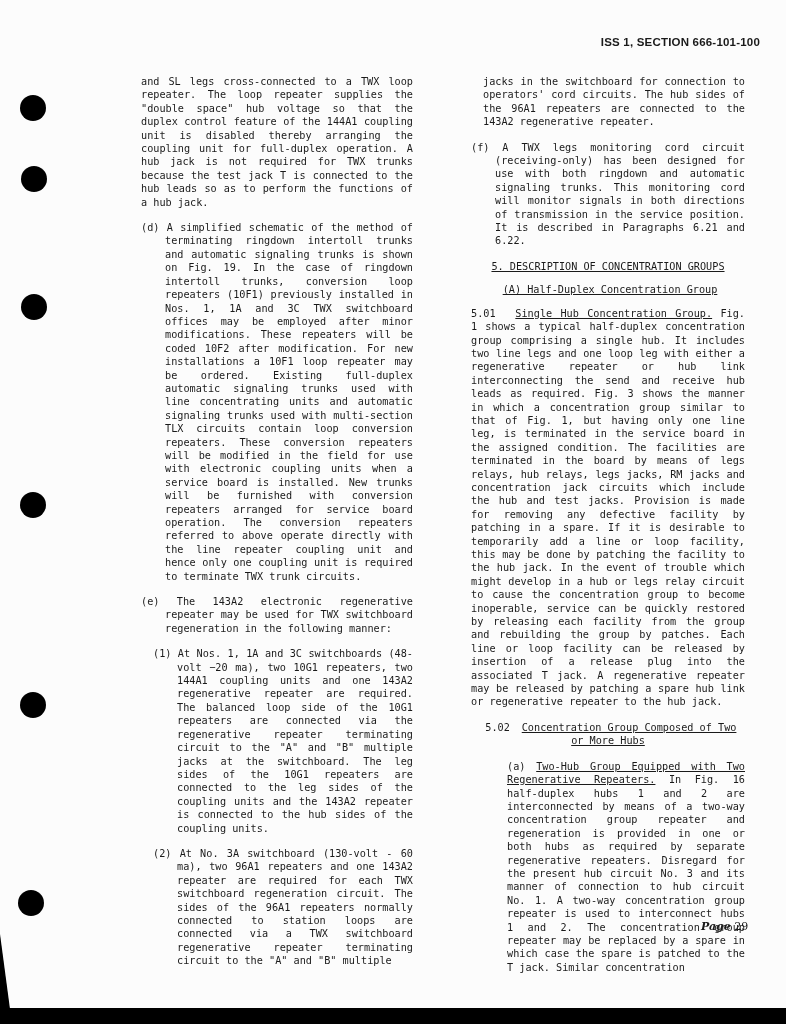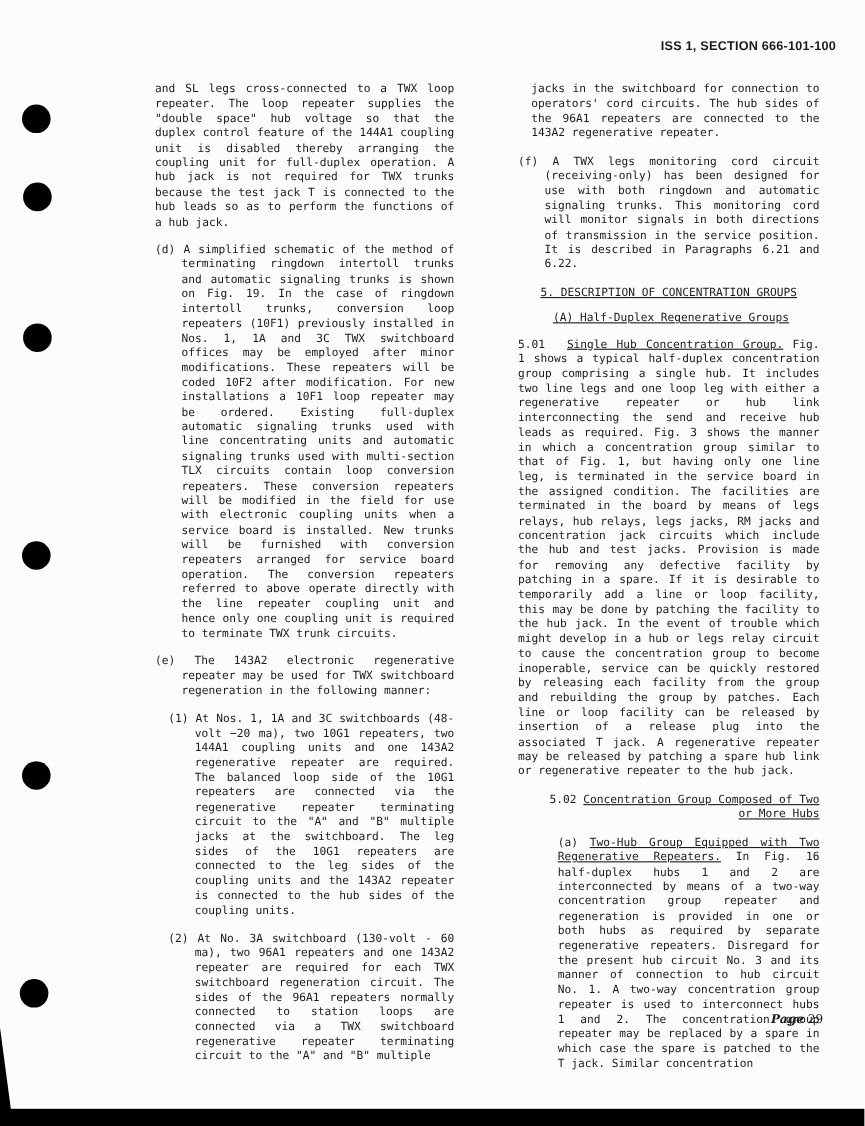--- a/index.html
+++ b/index.html
@@ -45,27 +45,27 @@
   <p class="hang">(d) A simplified schematic of the method of terminating ringdown intertoll trunks and automatic signaling trunks is shown on Fig. 19. In the case of ringdown intertoll trunks, conversion loop repeaters (10F1) previously installed in Nos. 1, 1A and 3C TWX switchboard offices may be employed after minor modifications. These repeaters will be coded 10F2 after modification. For new installations a 10F1 loop repeater may be ordered. Existing full-duplex automatic signaling trunks used with line concentrating units and automatic signaling trunks used with multi-section TLX circuits contain loop conversion repeaters. These conversion repeaters will be modified in the field for use with electronic coupling units when a service board is installed. New trunks will be furnished with conversion repeaters arranged for service board operation. The conversion repeaters referred to above operate directly with the line repeater coupling unit and hence only one coupling unit is required to terminate TWX trunk circuits.</p>
   <p class="hang">(e) The 143A2 electronic regenerative repeater may be used for TWX switchboard regeneration in the following manner:</p>
   <p class="hang indent1">(1) At Nos. 1, 1A and 3C switchboards (48-volt −20 ma), two 10G1 repeaters, two 144A1 coupling units and one 143A2 regenerative repeater are required. The balanced loop side of the 10G1 repeaters are connected via the regenerative repeater terminating circuit to the "A" and "B" multiple jacks at the switchboard. The leg sides of the 10G1 repeaters are connected to the leg sides of the coupling units and the 143A2 repeater is connected to the hub sides of the coupling units.</p>
   <p class="hang indent1">(2) At No. 3A switchboard (130-volt - 60 ma), two 96A1 repeaters and one 143A2 repeater are required for each TWX switchboard regeneration circuit. The sides of the 96A1 repeaters normally connected to station loops are connected via a TWX switchboard regenerative repeater terminating circuit to the "A" and "B" multiple</p>
 </div>
 
 <div class="col col-right">
   <p class="indent1">jacks in the switchboard for connection to operators' cord circuits. The hub sides of the 96A1 repeaters are connected to the 143A2 regenerative repeater.</p>
   <p class="hang">(f) A TWX legs monitoring cord circuit (receiving-only) has been designed for use with both ringdown and automatic signaling trunks. This monitoring cord will monitor signals in both directions of transmission in the service position. It is described in Paragraphs 6.21 and 6.22.</p>
   <div class="heading u">5. DESCRIPTION OF CONCENTRATION GROUPS</div>
-  <div class="heading u" style="margin-left:4px;">(A) Half-Duplex Regenerative Groups</div>
+  <div class="heading u" style="margin-left:4px;">(A) Half-Duplex Concentration Group</div>
   <p>
     <span class="para-num">5.01</span>
     <span class="u">Single Hub Concentration Group.</span>
     <span>Fig. 1 shows a typical half-duplex concentration group comprising a single hub. It includes two line legs and one loop leg with either a regenerative repeater or hub link interconnecting the send and receive hub leads as required. Fig. 3 shows the manner in which a concentration group similar to that of Fig. 1, but having only one line leg, is terminated in the service board in the assigned condition. The facilities are terminated in the board by means of legs relays, hub relays, legs jacks, RM jacks and concentration jack circuits which include the hub and test jacks. Provision is made for removing any defective facility by patching in a spare. If it is desirable to temporarily add a line or loop facility, this may be done by patching the facility to the hub jack. In the event of trouble which might develop in a hub or legs relay circuit to cause the concentration group to become inoperable, service can be quickly restored by releasing each facility from the group and rebuilding the group by patches. Each line or loop facility can be released by insertion of a release plug into the associated T jack. A regenerative repeater may be released by patching a spare hub link or regenerative repeater to the hub jack.</span>
   </p>
-  <p style="text-align:right;">
+  <p style="text-align:center;">
     <span class="para-num">5.02</span>
     <span class="u">Concentration Group Composed of Two or More Hubs</span>
   </p>
   <p class="indent1" style="margin-left:36px;">
     <span>(a)</span>
     <span class="u">Two-Hub Group Equipped with Two Regenerative Repeaters.</span>
     <span>In Fig. 16 half-duplex hubs 1 and 2 are interconnected by means of a two-way concentration group repeater and regeneration is provided in one or both hubs as required by separate regenerative repeaters. Disregard for the present hub circuit No. 3 and its manner of connection to hub circuit No. 1. A two-way concentration group repeater is used to interconnect hubs 1 and 2. The concentration group repeater may be replaced by a spare in which case the spare is patched to the T jack. Similar concentration</span>
   </p>
 </div>
 

